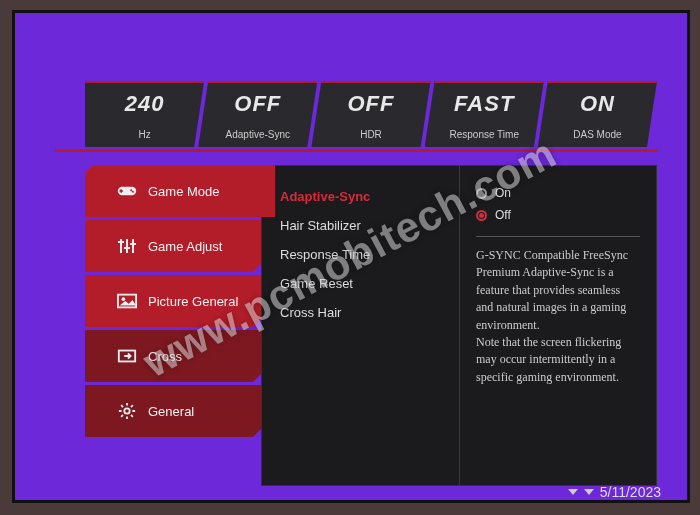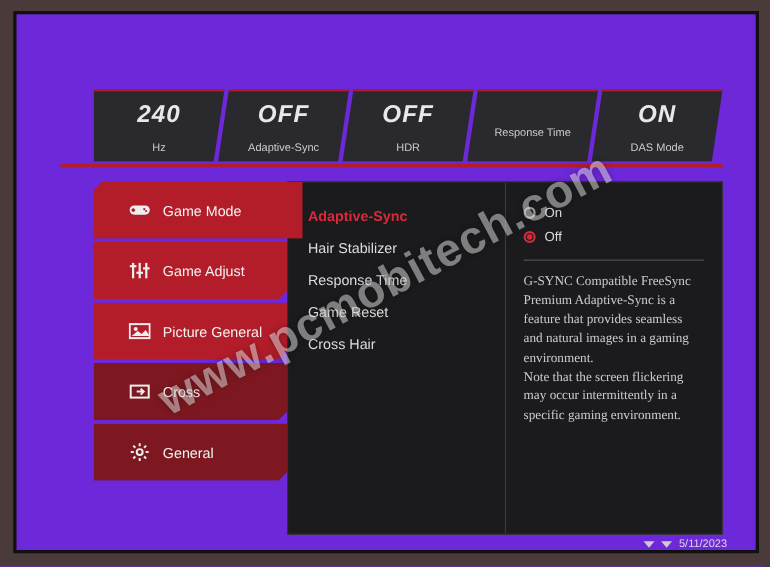--- a/index.html
+++ b/index.html
@@ -133,21 +133,21 @@
     content:''; position:absolute; inset:1px;
     background:#d82a38; border-radius:50%;
   }
   .divider { height:1px; background:#555; margin:10px 0; }
   .desc { line-height: 1.45; color:#ccc;font-family:Liberation Serif, serif; }
   
   .footer {
     position: absolute;
     right: 26px; bottom: 0px;
     color: #dcdcdc;
-    font-size: 10px;
+    font-size: 14px;
     display:flex; align-items:center; gap:6px;
   }
   .tri { width:0;height:0;border-left:5px solid transparent;border-right:5px solid transparent;border-top:6px solid #ccc;}
   
   .wm {
     position: absolute;
     left: 50%; top: 50%;
     transform: translate(-50%,-50%) rotate(-28deg);
     font-size: 42px;
     font-weight: bold;
@@ -170,20 +170,21 @@
     </div>
     <div class="stat">
       <div class="stat-val">OFF</div>
       <div class="stat-lbl">Adaptive-Sync</div>
     </div>
     <div class="stat">
       <div class="stat-val">OFF</div>
       <div class="stat-lbl">HDR</div>
     </div>
     <div class="stat">
+      <div class="stat-val">FAST</div>
       <div class="stat-lbl">Response Time</div>
     </div>
     <div class="stat">
       <div class="stat-val">ON</div>
       <div class="stat-lbl">DAS Mode</div>
     </div>
   </div>
 
   <div class="accent-line"></div>
 

